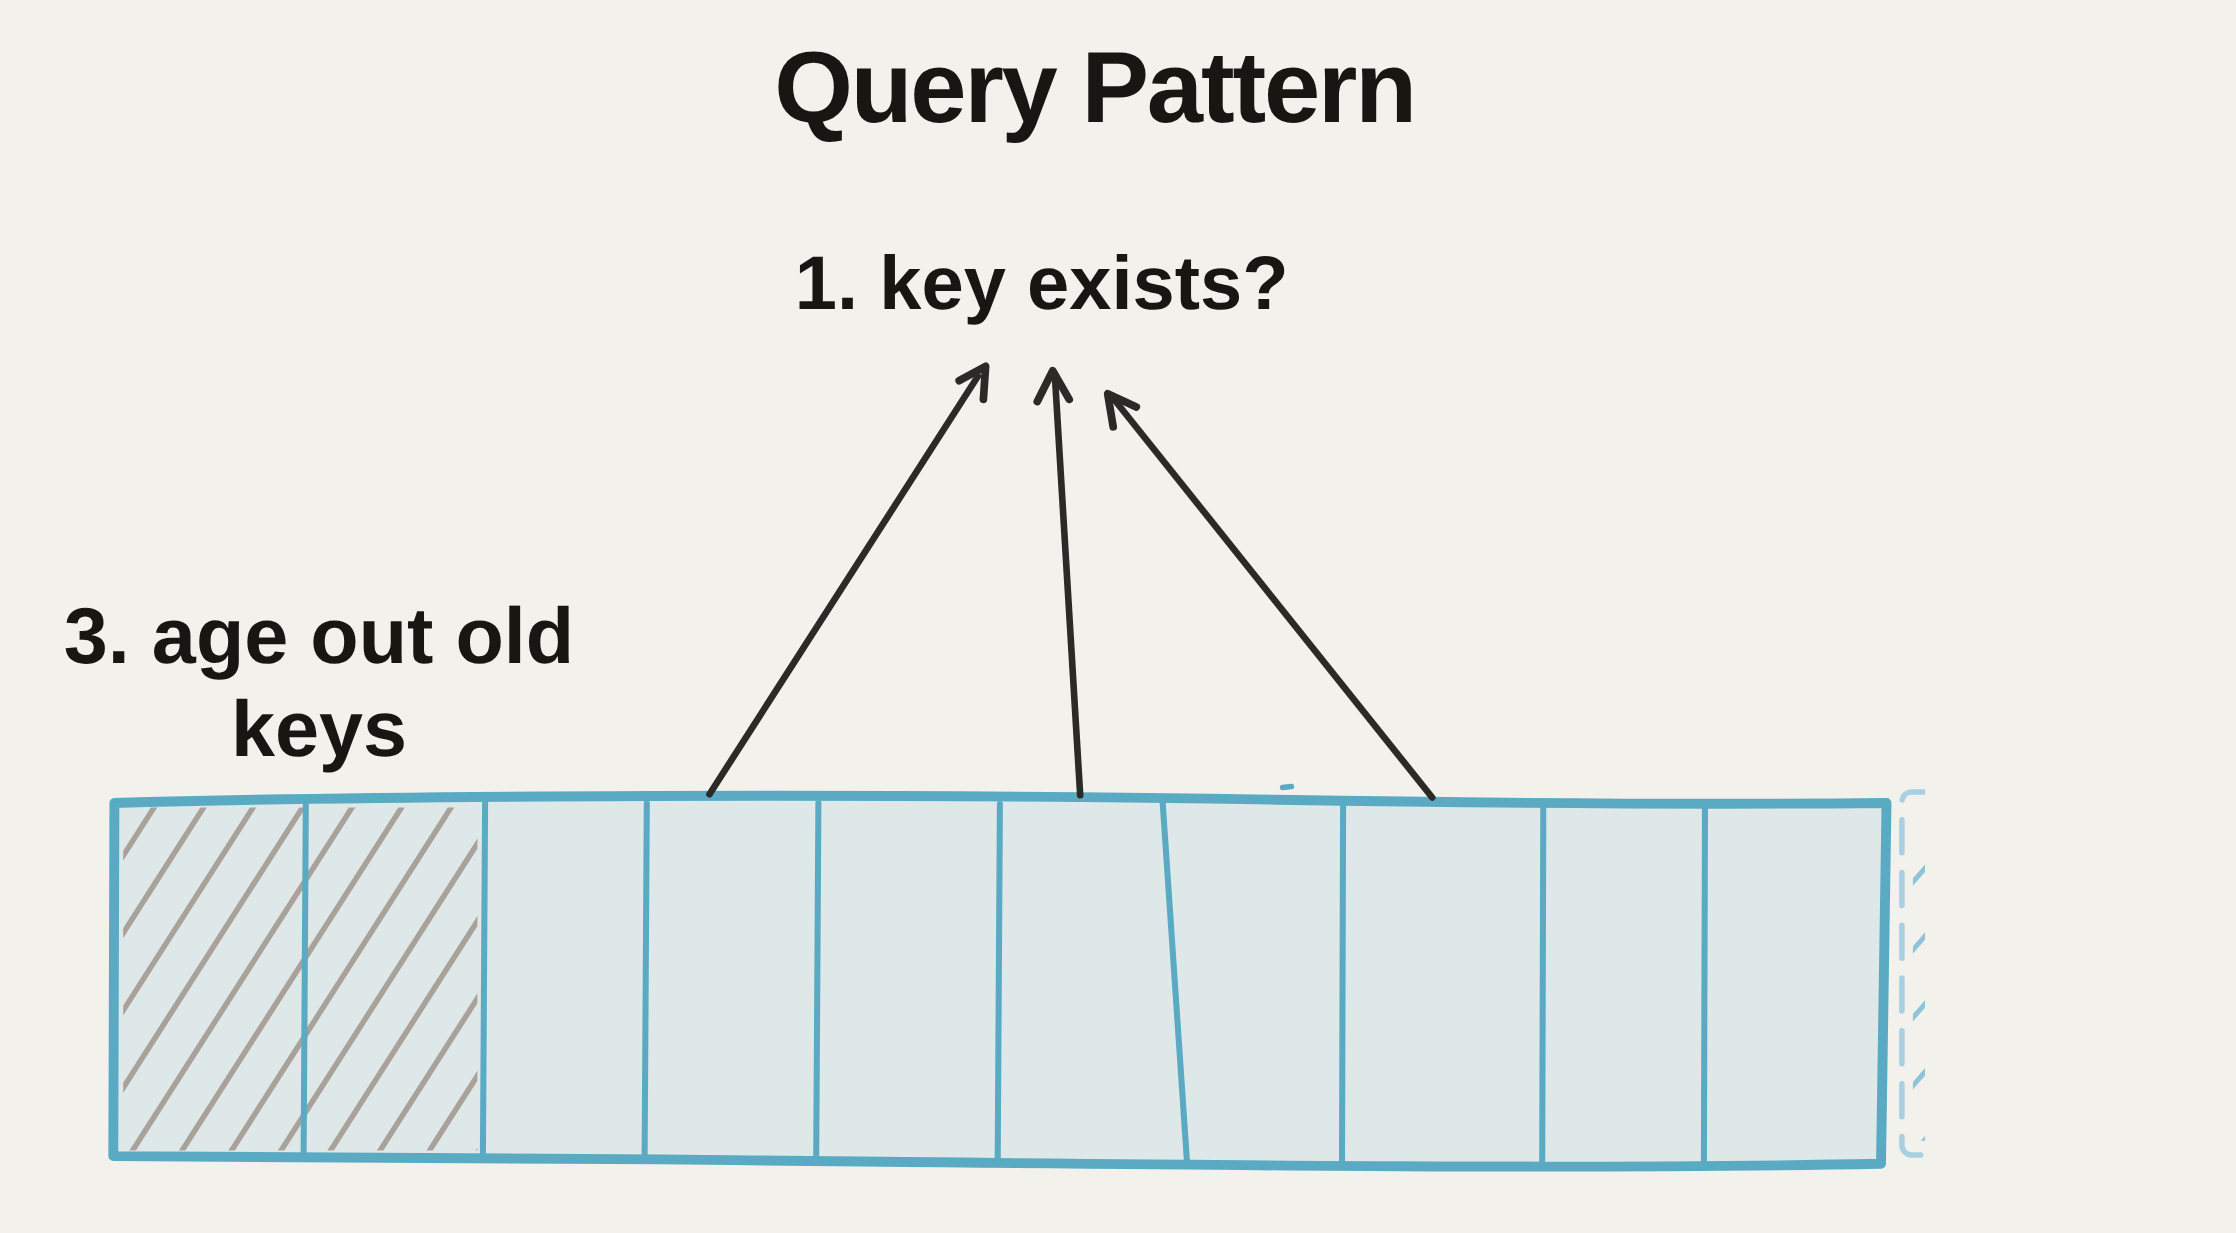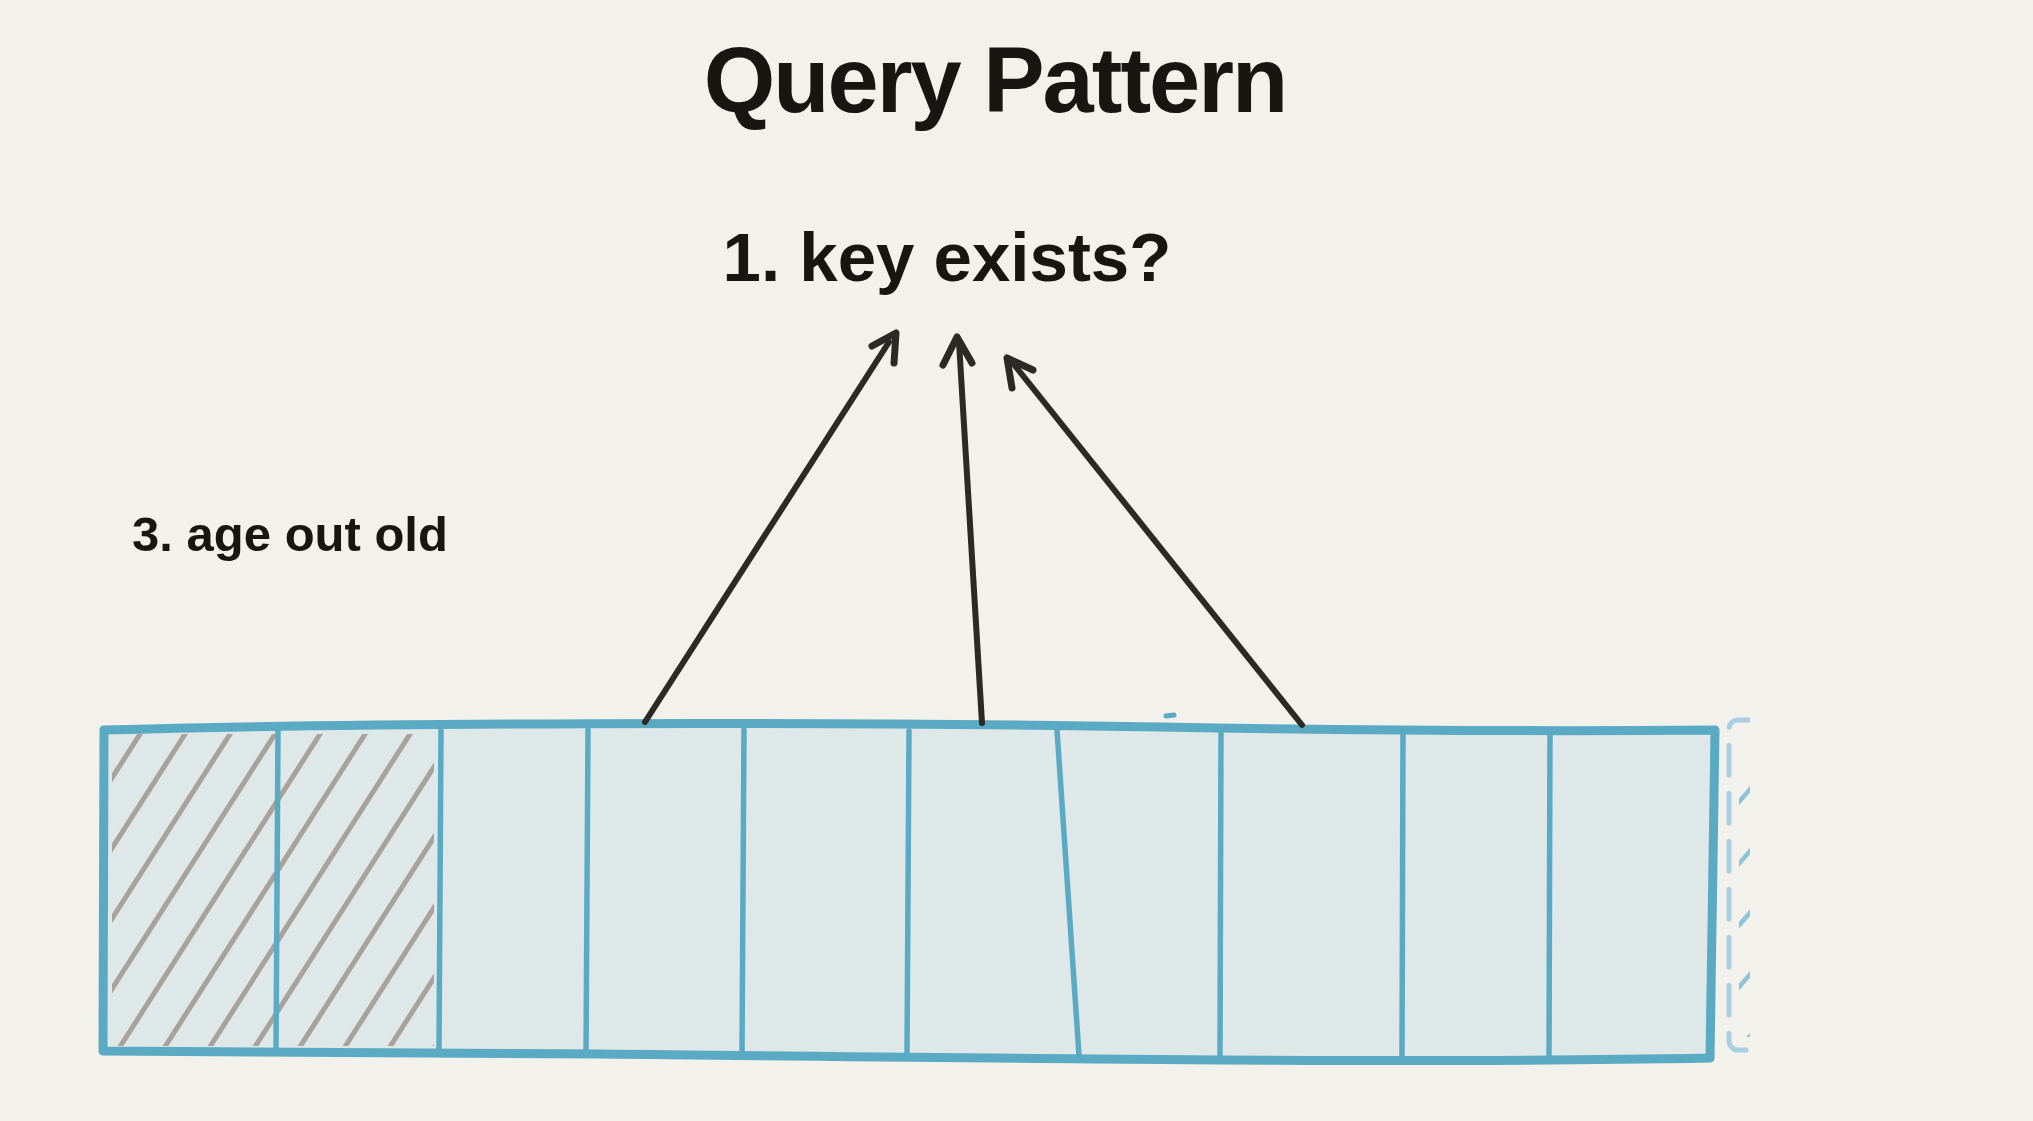--- a/index.html
+++ b/index.html
@@ -9,21 +9,21 @@
   html,body{margin:0;padding:0;background:var(--bg);}
   .stage{
     position:relative;width:1750px;height:1121px;background:var(--bg);
     font-family:"Liberation Sans","DejaVu Sans",sans-serif;color:var(--ink);overflow:hidden;
   }
   .stage svg{position:absolute;left:0;top:0;}
   .lbl{position:absolute;transform:translateX(-50%);font-weight:700;white-space:nowrap;}
   .title{font-size:92px;letter-spacing:-2px;top:28px;left:995px;}
   .step1{font-size:69px;top:218px;left:947px;}
   .step2{font-size:63px;top:240px;left:1776px;}
-  .step3{font-size:49px;top:506px;left:290px;text-align:center;line-height:1.17;}
+  .step3{font-size:72px;top:537px;left:290px;text-align:center;line-height:1.17;}
   .bar-outline{fill:var(--bar-fill);stroke:var(--bar-stroke);stroke-width:9;stroke-linejoin:round;}
   .divider{stroke:var(--bar-stroke);stroke-width:5.5;stroke-linecap:round;fill:none;}
   .gray-hatch{stroke:var(--hatch-gray);stroke-width:5;stroke-linecap:round;fill:none;}
   .blue-hatch{stroke:var(--hatch-blue);stroke-width:4.5;stroke-linecap:round;fill:none;}
   .dash-box{fill:none;stroke:var(--dash-stroke);stroke-width:5;stroke-dasharray:30 18;stroke-linecap:round;}
   .arrow-shaft{stroke:var(--arrow);stroke-width:6;stroke-linecap:round;fill:none;}
   .arrow-head{stroke:var(--arrow);stroke-width:7;stroke-linecap:round;stroke-linejoin:round;fill:none;}
   .speck{stroke:var(--bar-stroke);stroke-width:5;stroke-linecap:round;}
 </style>
 </head>
@@ -105,14 +105,15 @@
     <g>
       <path class="arrow-shaft" d="M 1800,354 L 1802,700"></path>
       <path class="arrow-head" d="M 1786,673 L 1802,708 L 1819,671"></path>
     </g>
   </svg>
 
   <div class="lbl title">Query Pattern</div>
   <div class="lbl step1">1. key exists?</div>
   <div class="lbl step3">
     <div>3. age out old</div>
+    <div>keys</div>
   </div>
 </div>
 
 </body></html>

